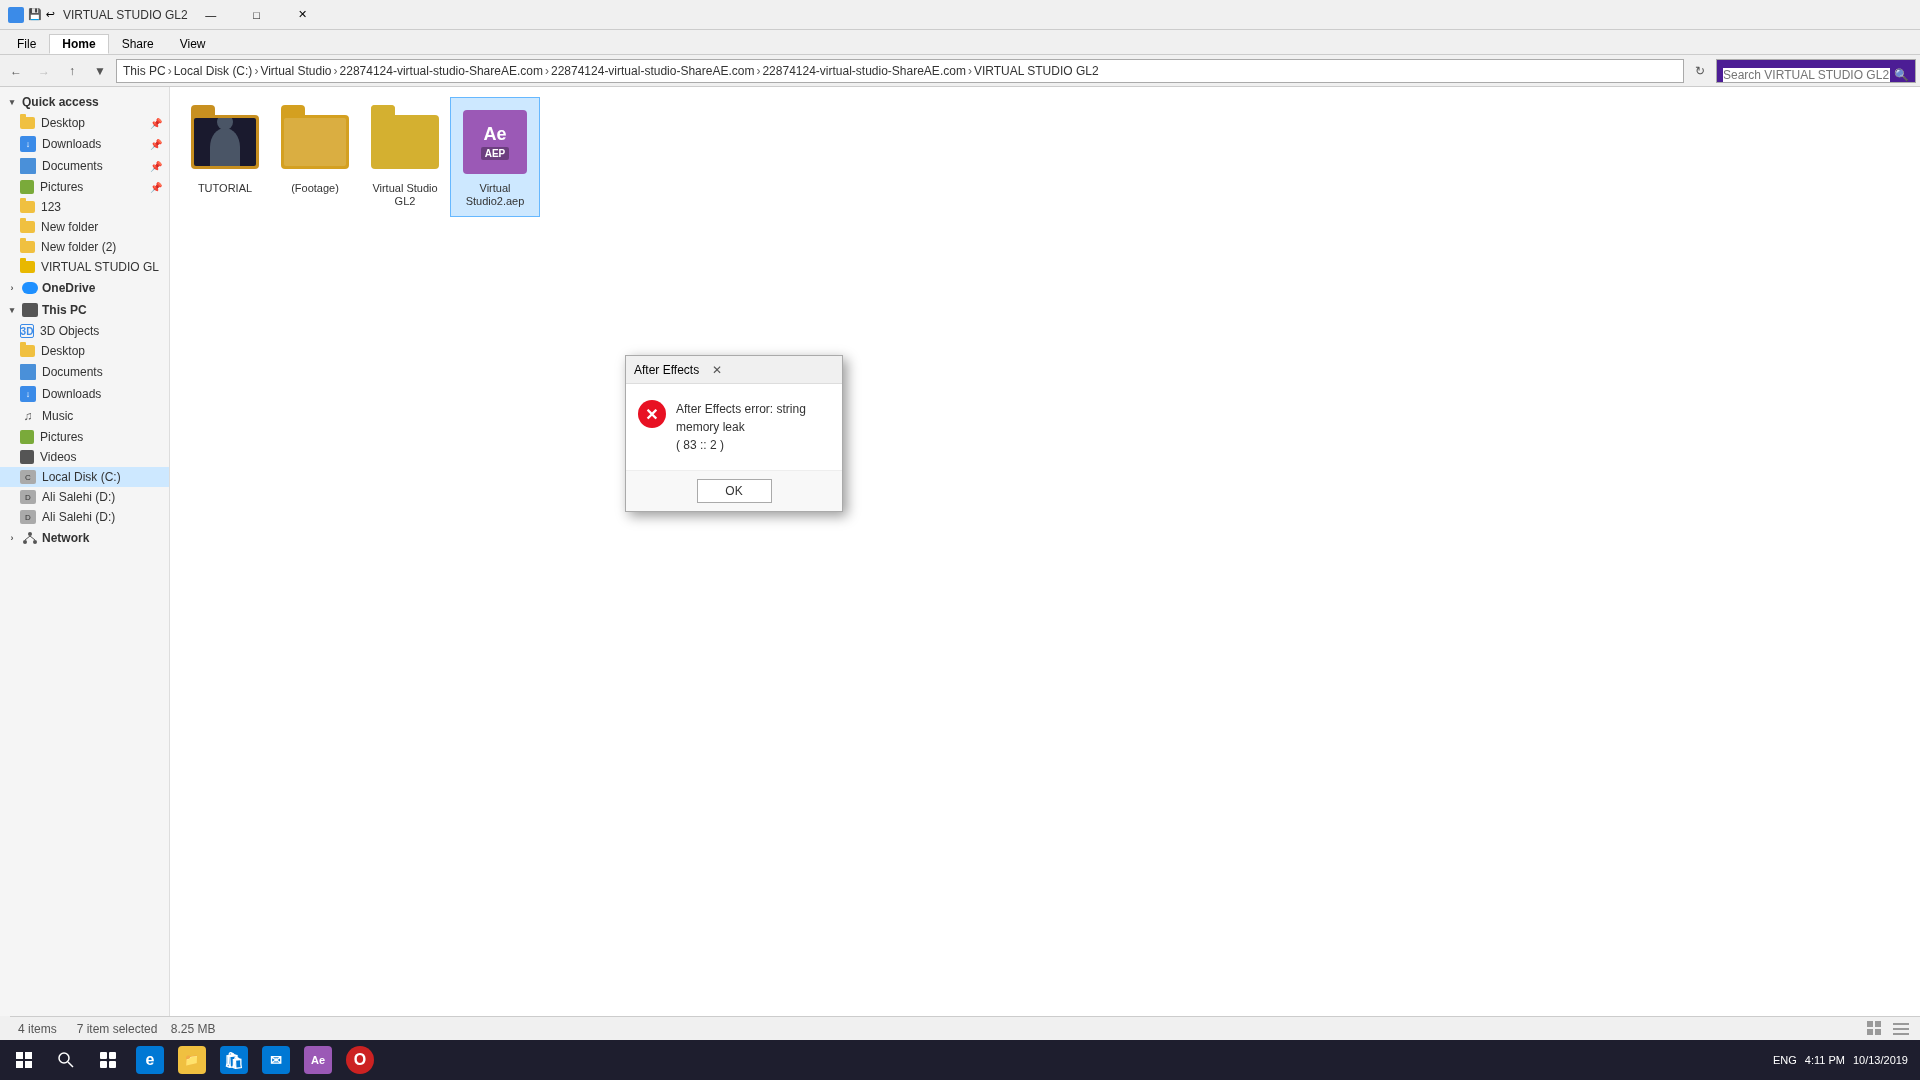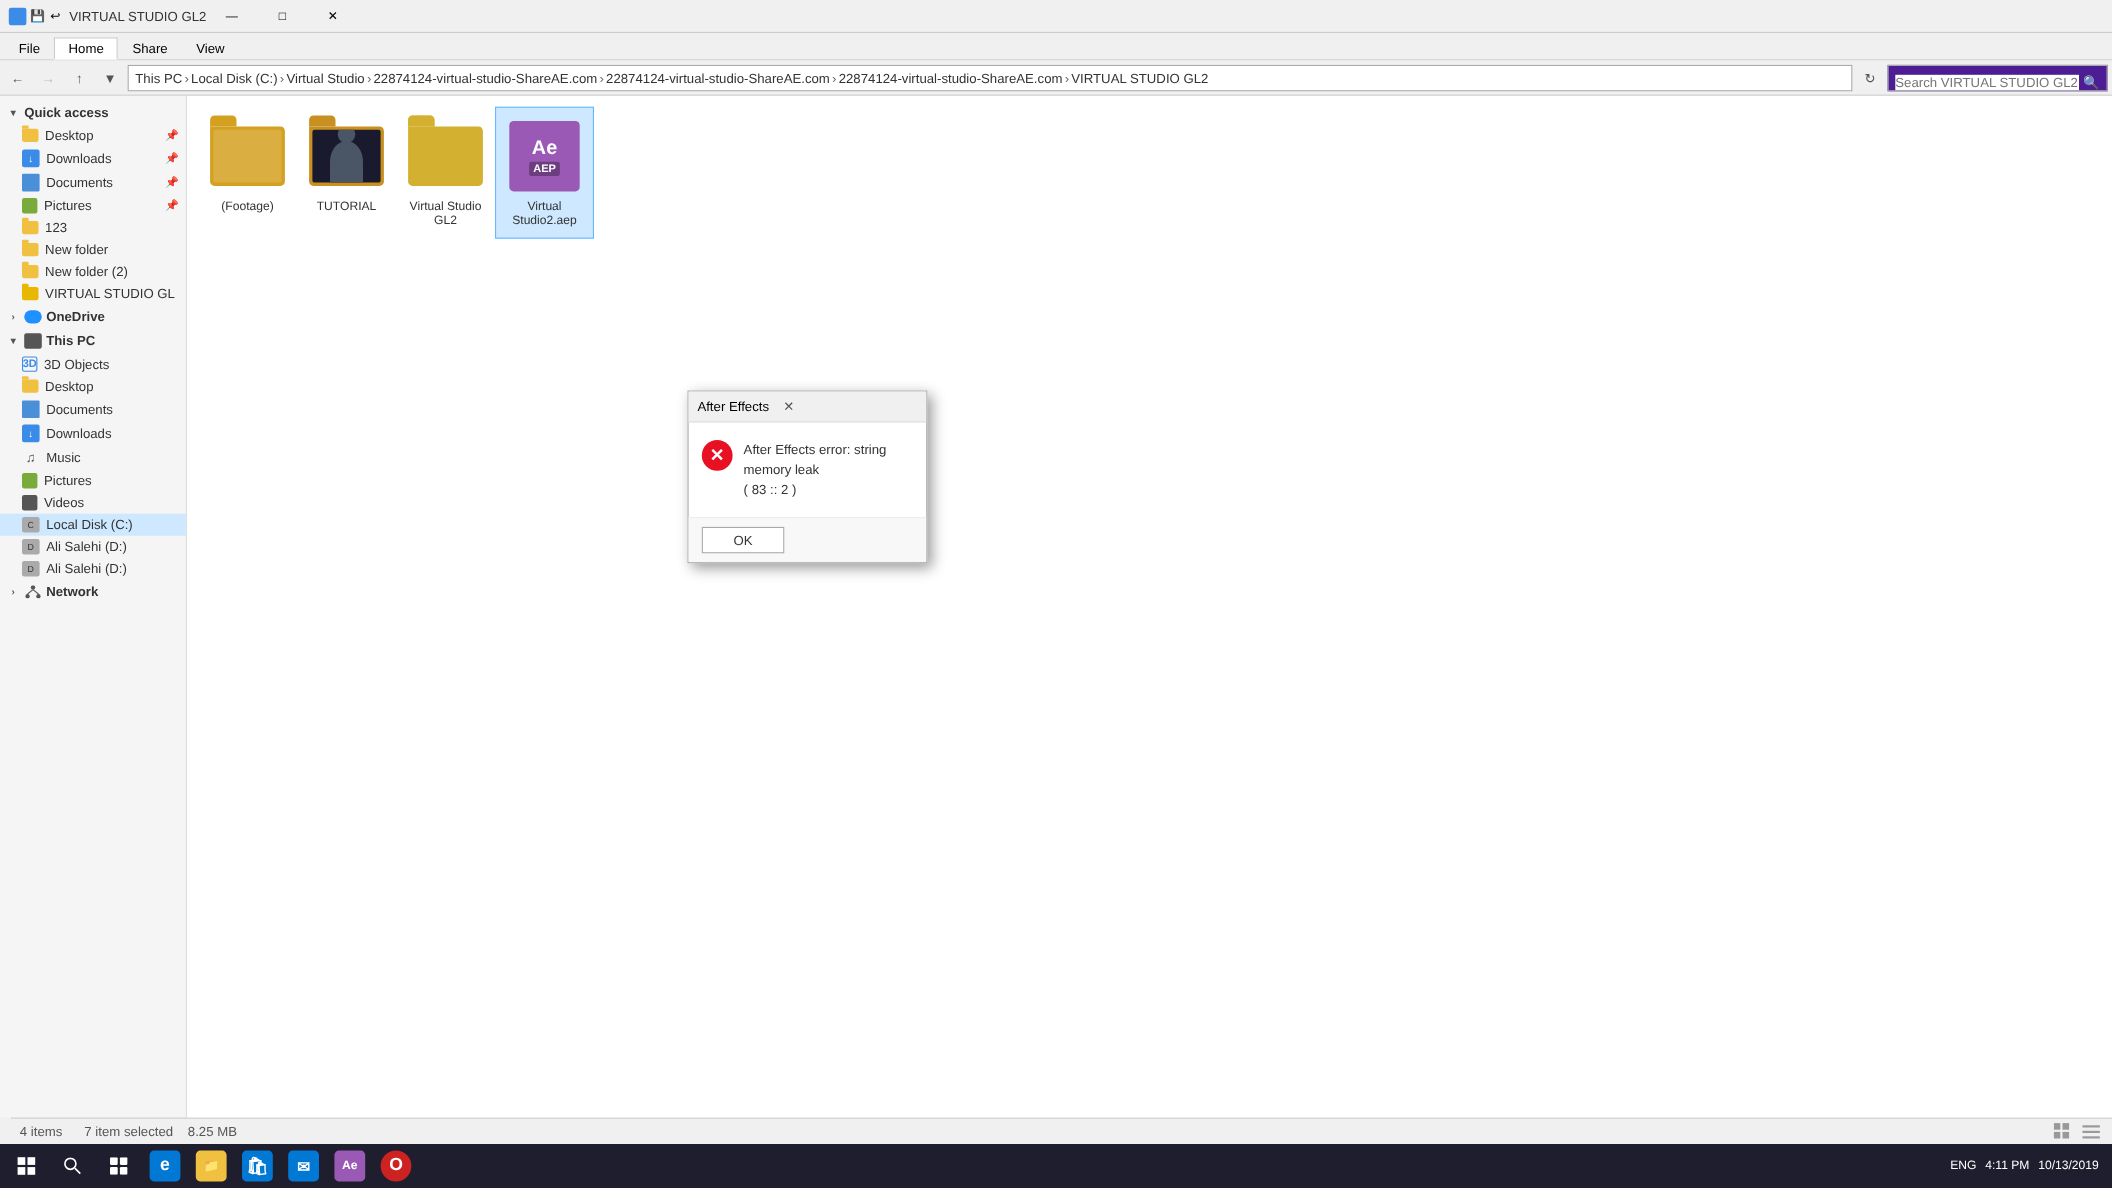--- a/index.html
+++ b/index.html
@@ -68,20 +68,21 @@
       padding: 2px 12px;
       font-size: 12px;
       cursor: pointer;
       border: 1px solid transparent;
       background: transparent;
     }
     .ribbon-tab.active {
       background: white;
       border-color: #ccc;
       border-bottom-color: white;
+      font-weight: bold;
     }
 
     
     .address-bar {
       height: 32px;
       background: #f0f0f0;
       display: flex;
       align-items: center;
       padding: 0 4px;
       gap: 4px;
@@ -492,21 +493,21 @@
       flex-shrink: 0;
     }
     .dialog-message {
       font-size: 12px;
       color: #333;
       line-height: 1.5;
     }
     .dialog-footer {
       padding: 8px 12px;
       display: flex;
-      justify-content: flex-start;
+      justify-content: center;
       border-top: 1px solid #eee;
       background: #f8f8f8;
     }
     .dialog-ok-btn {
       width: 75px;
       height: 24px;
       background: white;
       border: 1px solid #aaa;
       cursor: pointer;
       font-size: 12px;
@@ -732,40 +733,40 @@
         </svg>
       </div>
       <span>Network</span>
     </div>
   </div>
 
   <div class="file-area">
 
     <div class="file-item">
       <div class="file-thumbnail">
-        <div class="folder-large footage">
-          <div class="folder-inner"></div>
-        </div>
-      </div>
-      <span class="file-label">(Footage)</span>
-    </div>
-
-    <div class="file-item">
-      <div class="file-thumbnail">
         <div style="width:68px;height:54px;background:#c89020;border-radius:0 4px 4px 4px;position:relative;">
           <div style="position:absolute;top:-10px;left:0;width:24px;height:10px;background:#c89020;border-radius:4px 4px 0 0;"></div>
           <div style="position:absolute;inset:3px;background:#1a1a2e;border-radius:2px;display:flex;align-items:center;justify-content:center;overflow:hidden;">
 
             <div style="width:30px;height:38px;background:#4a5566;border-radius:50% 50% 0 0;position:relative;margin-top:10px;">
               <div style="position:absolute;top:-14px;left:50%;transform:translateX(-50%);width:16px;height:16px;background:#4a5566;border-radius:50%;"></div>
             </div>
           </div>
         </div>
       </div>
       <span class="file-label">TUTORIAL</span>
+    </div>
+
+    <div class="file-item">
+      <div class="file-thumbnail">
+        <div class="folder-large footage">
+          <div class="folder-inner"></div>
+        </div>
+      </div>
+      <span class="file-label">(Footage)</span>
     </div>
 
     <div class="file-item">
       <div class="file-thumbnail">
         <div class="folder-large" style="background:#d4b030;">
           <div style="position:absolute;top:-10px;left:0;width:24px;height:10px;background:#d4b030;border-radius:4px 4px 0 0;"></div>
         </div>
       </div>
       <span class="file-label">Virtual Studio GL2</span>
     </div>

